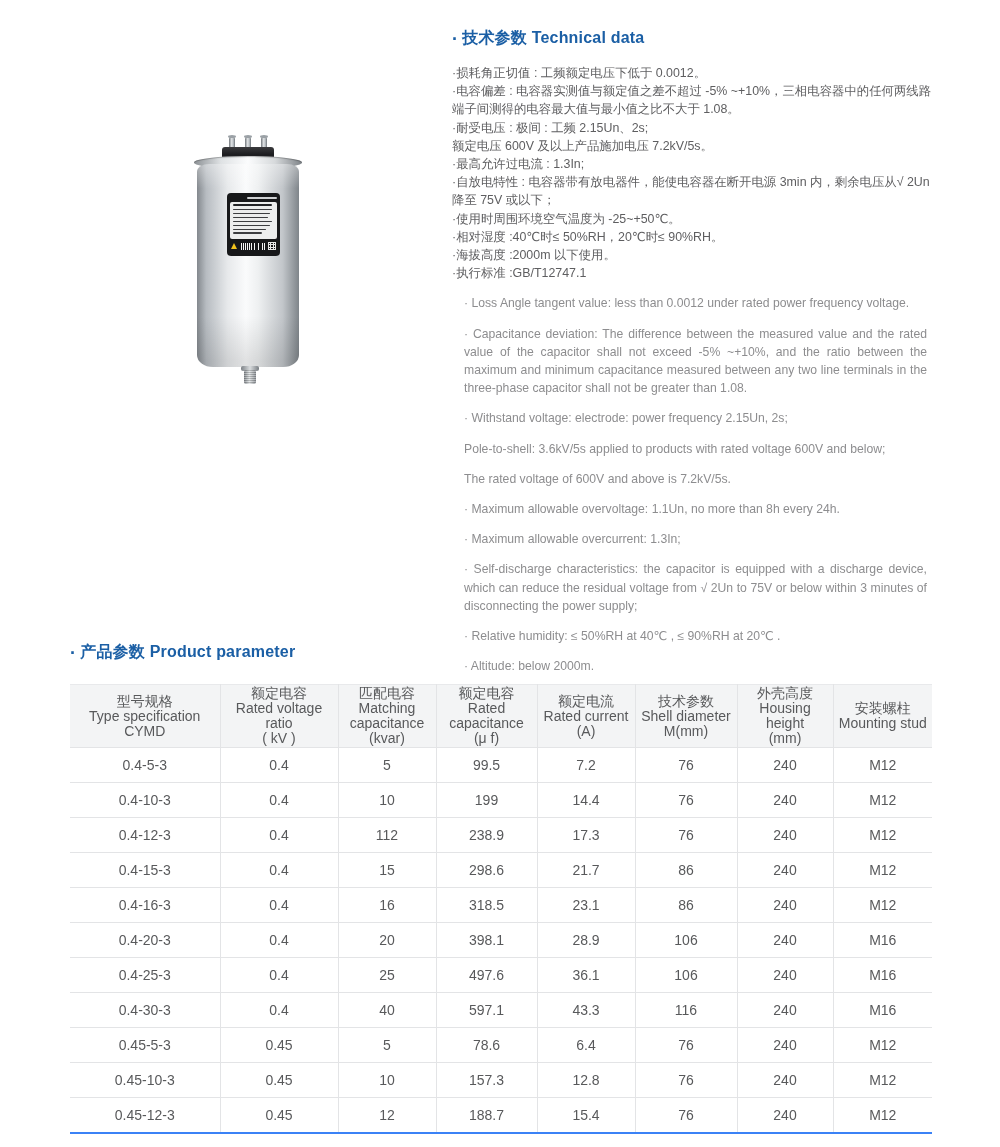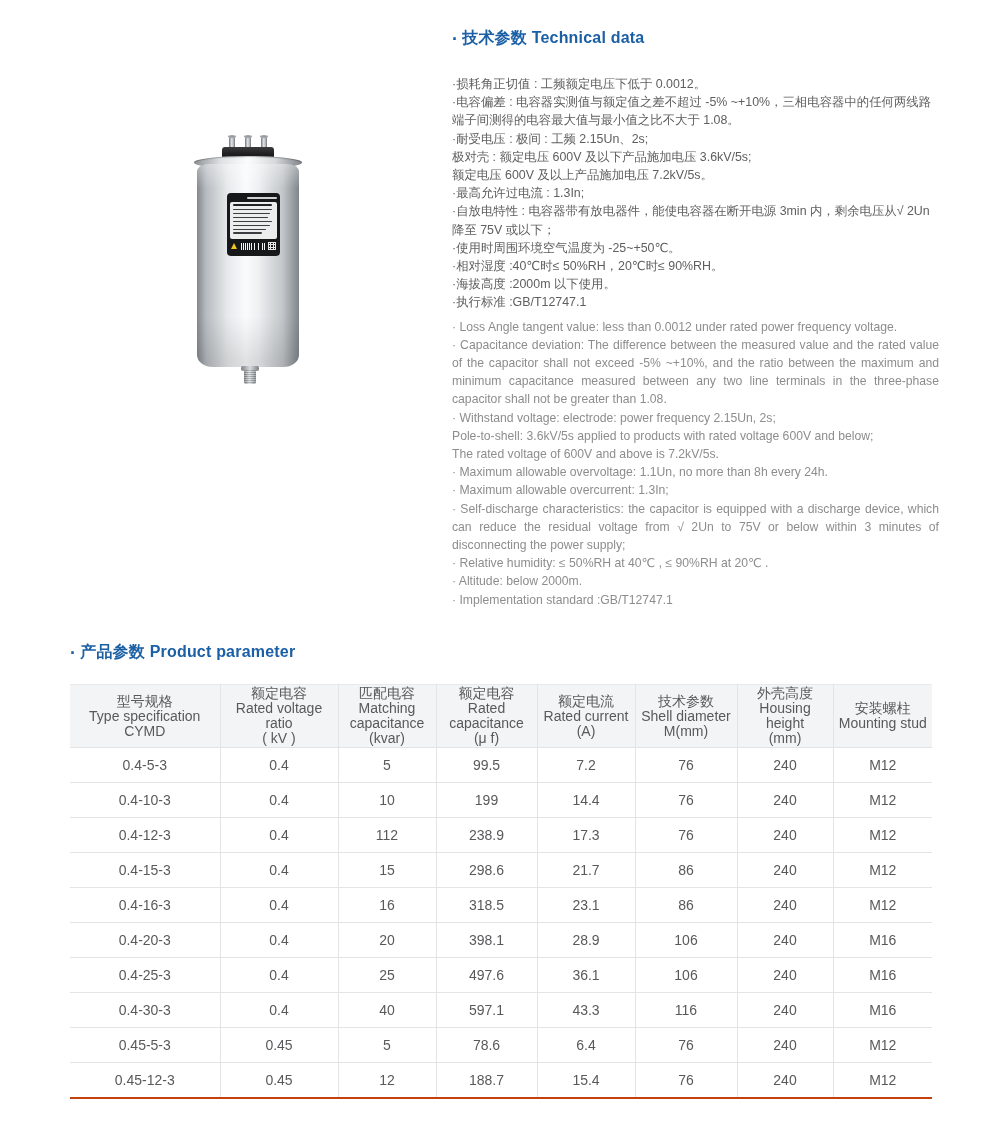--- a/index.html
+++ b/index.html
@@ -9,24 +9,24 @@
     -webkit-font-smoothing:antialiased;
   }
   
   .section-title{
     color:#1b5fa5;font-size:16px;font-weight:bold;letter-spacing:.2px;
     display:flex;align-items:center;gap:4px;
   }
   .section-title .bullet{font-size:18px;line-height:1;}
   
   .tech-section{position:absolute;left:452px;top:28px;width:487px;}
-  .zh-block{margin-top:26px;color:#5e5e60;font-size:12.4px;line-height:18.2px;}
+  .zh-block{margin-top:15px;color:#5e5e60;font-size:12.4px;line-height:18.2px;}
   .zh-block p{margin:0;}
   .en-block{margin-top:6px;color:#8d8d8f;font-size:12.2px;line-height:18.2px;}
-  .en-block p{margin:0;text-align:justify;}
+  .en-block p{margin:12px;text-align:justify;}
   
   .capacitor{position:absolute;left:193px;top:132px;width:110px;height:262px;}
   .cap-pin{
     position:absolute;width:6px;height:13px;top:5px;border-radius:2px 2px 0 0;
     background:linear-gradient(90deg,#71767b,#e3e6e8 45%,#a7adb2 80%,#6d7277);
   }
   .cap-pin::before{content:"";position:absolute;left:-1px;top:-2px;width:8px;height:3px;
     border-radius:50%;background:#9ba1a6;}
   .cap-terminal-block{
     position:absolute;left:29px;top:15px;width:52px;height:13px;border-radius:3px;
@@ -80,21 +80,21 @@
   table.params th{
     background:#f3f4f5;font-weight:normal;height:62px;vertical-align:middle;
     border:1px solid #e3e4e6;padding:0 2px;
   }
   table.params th div{line-height:15px;text-align:center;}
   table.params td{
     border:1px solid #e3e4e6;height:32px;text-align:center;vertical-align:middle;background:#ffffff;
   }
   table.params th:first-child,table.params td:first-child{border-left:none;}
   table.params th:last-child,table.params td:last-child{border-right:none;margin-left:28px;}
-  table.params tr:last-child td{border-bottom:2px solid #c2410c;}
+  table.params tr:last-child td{border-bottom:2px solid #3b82f6;}
   table.params th{border-top:1px solid #e8e9eb;}
 </style>
 </head>
 <body>
 
 <div class="capacitor">
   <div class="cap-pin" style="left:36px"></div>
   <div class="cap-pin" style="left:52px"></div>
   <div class="cap-pin" style="left:68px"></div>
   <div class="cap-terminal-block"></div>
@@ -126,21 +126,20 @@
 
 <section class="tech-section">
   <h2 class="section-title" style="margin:0">
     <span class="bullet">·</span>
     <span>技术参数 Technical data</span>
   </h2>
   <div class="zh-block" id="zh-block">
       <p>·损耗角正切值 : 工频额定电压下低于 0.0012。</p>
       <p>·电容偏差 : 电容器实测值与额定值之差不超过 -5% ~+10%，三相电容器中的任何两线路端子间测得的电容最大值与最小值之比不大于 1.08。</p>
       <p>·耐受电压 : 极间 : 工频 2.15Un、2s;</p>
-      <p>极对壳 : 额定电压 600V 及以下产品施加电压 3.6kV/5s;</p>
       <p>额定电压 600V 及以上产品施加电压 7.2kV/5s。</p>
       <p>·最高允许过电流 : 1.3In;</p>
       <p>·自放电特性 : 电容器带有放电器件，能使电容器在断开电源 3min 内，剩余电压从√ 2Un 降至 75V 或以下；</p>
       <p>·使用时周围环境空气温度为 -25~+50℃。</p>
       <p>·相对湿度 :40℃时≤ 50%RH，20℃时≤ 90%RH。</p>
       <p>·海拔高度 :2000m 以下使用。</p>
       <p>·执行标准 :GB/T12747.1</p>
     </div>
   <div class="en-block" id="en-block">
       <p>·  Loss Angle tangent value: less than 0.0012 under rated power frequency voltage.</p>
@@ -302,20 +301,30 @@
           <td>0.45-5-3</td>
           <td>0.45</td>
           <td>5</td>
           <td>78.6</td>
           <td>6.4</td>
           <td>76</td>
           <td>240</td>
           <td>M12</td>
         </tr>
         <tr>
+          <td>0.45-10-3</td>
+          <td>0.45</td>
+          <td>10</td>
+          <td>157.3</td>
+          <td>12.8</td>
+          <td>76</td>
+          <td>240</td>
+          <td>M12</td>
+        </tr>
+        <tr>
           <td>0.45-12-3</td>
           <td>0.45</td>
           <td>12</td>
           <td>188.7</td>
           <td>15.4</td>
           <td>76</td>
           <td>240</td>
           <td>M12</td>
         </tr>
       </tbody>

